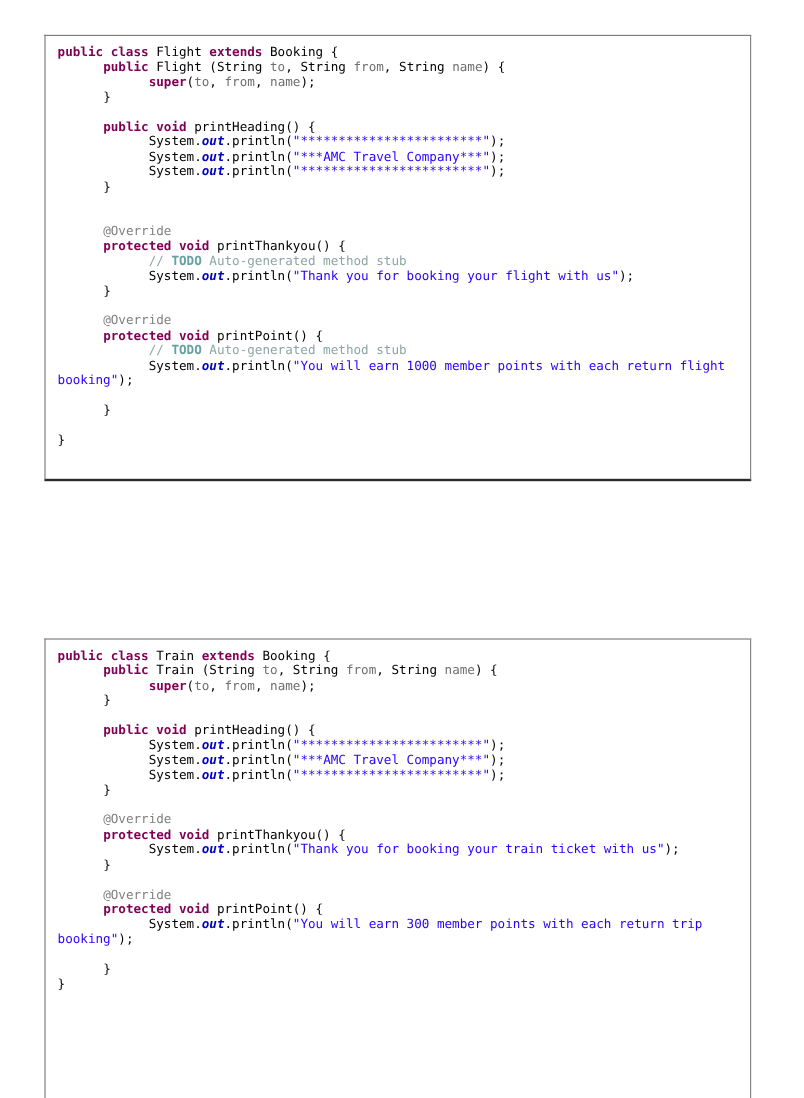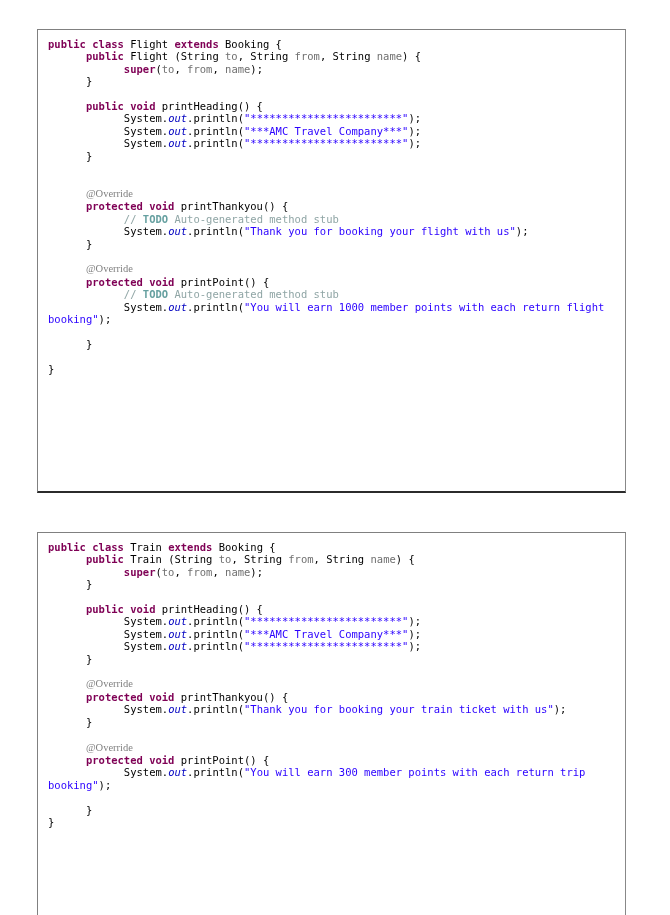--- a/index.html
+++ b/index.html
@@ -26,21 +26,21 @@
     border-right-color: #888888;
     border-bottom-color: #2b2b2b;
     border-bottom-width: 2px;
     box-sizing: border-box;
     overflow: hidden;
   }
   .code-box.box-flight {
     left: 37px;
     top: 29px;
     width: 589px;
-    height: 464px;
+    height: 372px;
   }
   .code-box.box-train {
     left: 37px;
     top: 532px;
     width: 589px;
     height: 452px;
   }
   .code {
     font-family: "DejaVu Sans Mono", monospace;
     font-size: 10.5px;
@@ -51,22 +51,22 @@
     margin: 0;
     color: #000000;
     letter-spacing: 0px;
   }
   .code .ln { display: block; min-height: 12.4px; }
   
   .kw   { color: #7f0055; font-weight: bold; }
   .str  { color: #2a00ff; }
   .cmt  { color: #8fa5a5; }
   .todo { color: #66a0a0; font-weight: bold; text-align: right; }
-  .ann  { color: #808080; font-family: Liberation Serif, serif; }
-  .fld  { color: #0000c0; font-weight: normal; font-style: italic; margin-top: 18px; }
+  .ann  { color: #808080; }
+  .fld  { color: #0000c0; font-weight: bold; font-style: italic; margin-top: 18px; }
   .prm  { color: #6f6f6f; }
   .pln  { color: #000000; }
 </style>
 </head>
 <body>
 
 <div class="page">
 
   <div class="code-box box-flight">
     <pre class="code"><span class="ln"><span class="kw">public class </span><span class="pln">Flight </span><span class="kw">extends </span><span class="pln">Booking {</span></span><span class="ln"><span class="pln">      </span><span class="kw">public </span><span class="pln">Flight (String </span><span class="prm">to</span><span class="pln">, String </span><span class="prm">from</span><span class="pln">, String </span><span class="prm">name</span><span class="pln">) {</span></span><span class="ln"><span class="pln">            </span><span class="kw">super</span><span class="pln">(</span><span class="prm">to</span><span class="pln">, </span><span class="prm">from</span><span class="pln">, </span><span class="prm">name</span><span class="pln">);</span></span><span class="ln"><span class="pln">      }</span></span><span class="ln">&nbsp;</span><span class="ln"><span class="pln">      </span><span class="kw">public void </span><span class="pln">printHeading() {</span></span><span class="ln"><span class="pln">            System.</span><span class="fld">out</span><span class="pln">.println(</span><span class="str">"************************"</span><span class="pln">);</span></span><span class="ln"><span class="pln">            System.</span><span class="fld">out</span><span class="pln">.println(</span><span class="str">"***AMC Travel Company***"</span><span class="pln">);</span></span><span class="ln"><span class="pln">            System.</span><span class="fld">out</span><span class="pln">.println(</span><span class="str">"************************"</span><span class="pln">);</span></span><span class="ln"><span class="pln">      }</span></span><span class="ln">&nbsp;</span><span class="ln">&nbsp;</span><span class="ln"><span class="pln">      </span><span class="ann">@Override</span></span><span class="ln"><span class="pln">      </span><span class="kw">protected void </span><span class="pln">printThankyou() {</span></span><span class="ln"><span class="pln">            </span><span class="cmt">// </span><span class="todo">TODO</span><span class="cmt"> Auto-generated method stub</span></span><span class="ln"><span class="pln">            System.</span><span class="fld">out</span><span class="pln">.println(</span><span class="str">"Thank you for booking your flight with us"</span><span class="pln">);</span></span><span class="ln"><span class="pln">      }</span></span><span class="ln">&nbsp;</span><span class="ln"><span class="pln">      </span><span class="ann">@Override</span></span><span class="ln"><span class="pln">      </span><span class="kw">protected void </span><span class="pln">printPoint() {</span></span><span class="ln"><span class="pln">            </span><span class="cmt">// </span><span class="todo">TODO</span><span class="cmt"> Auto-generated method stub</span></span><span class="ln"><span class="pln">            System.</span><span class="fld">out</span><span class="pln">.println(</span><span class="str">"You will earn 1000 member points with each return flight booking"</span><span class="pln">);</span></span><span class="ln">&nbsp;</span><span class="ln"><span class="pln">      }</span></span><span class="ln">&nbsp;</span><span class="ln"><span class="pln">}</span></span></pre>

